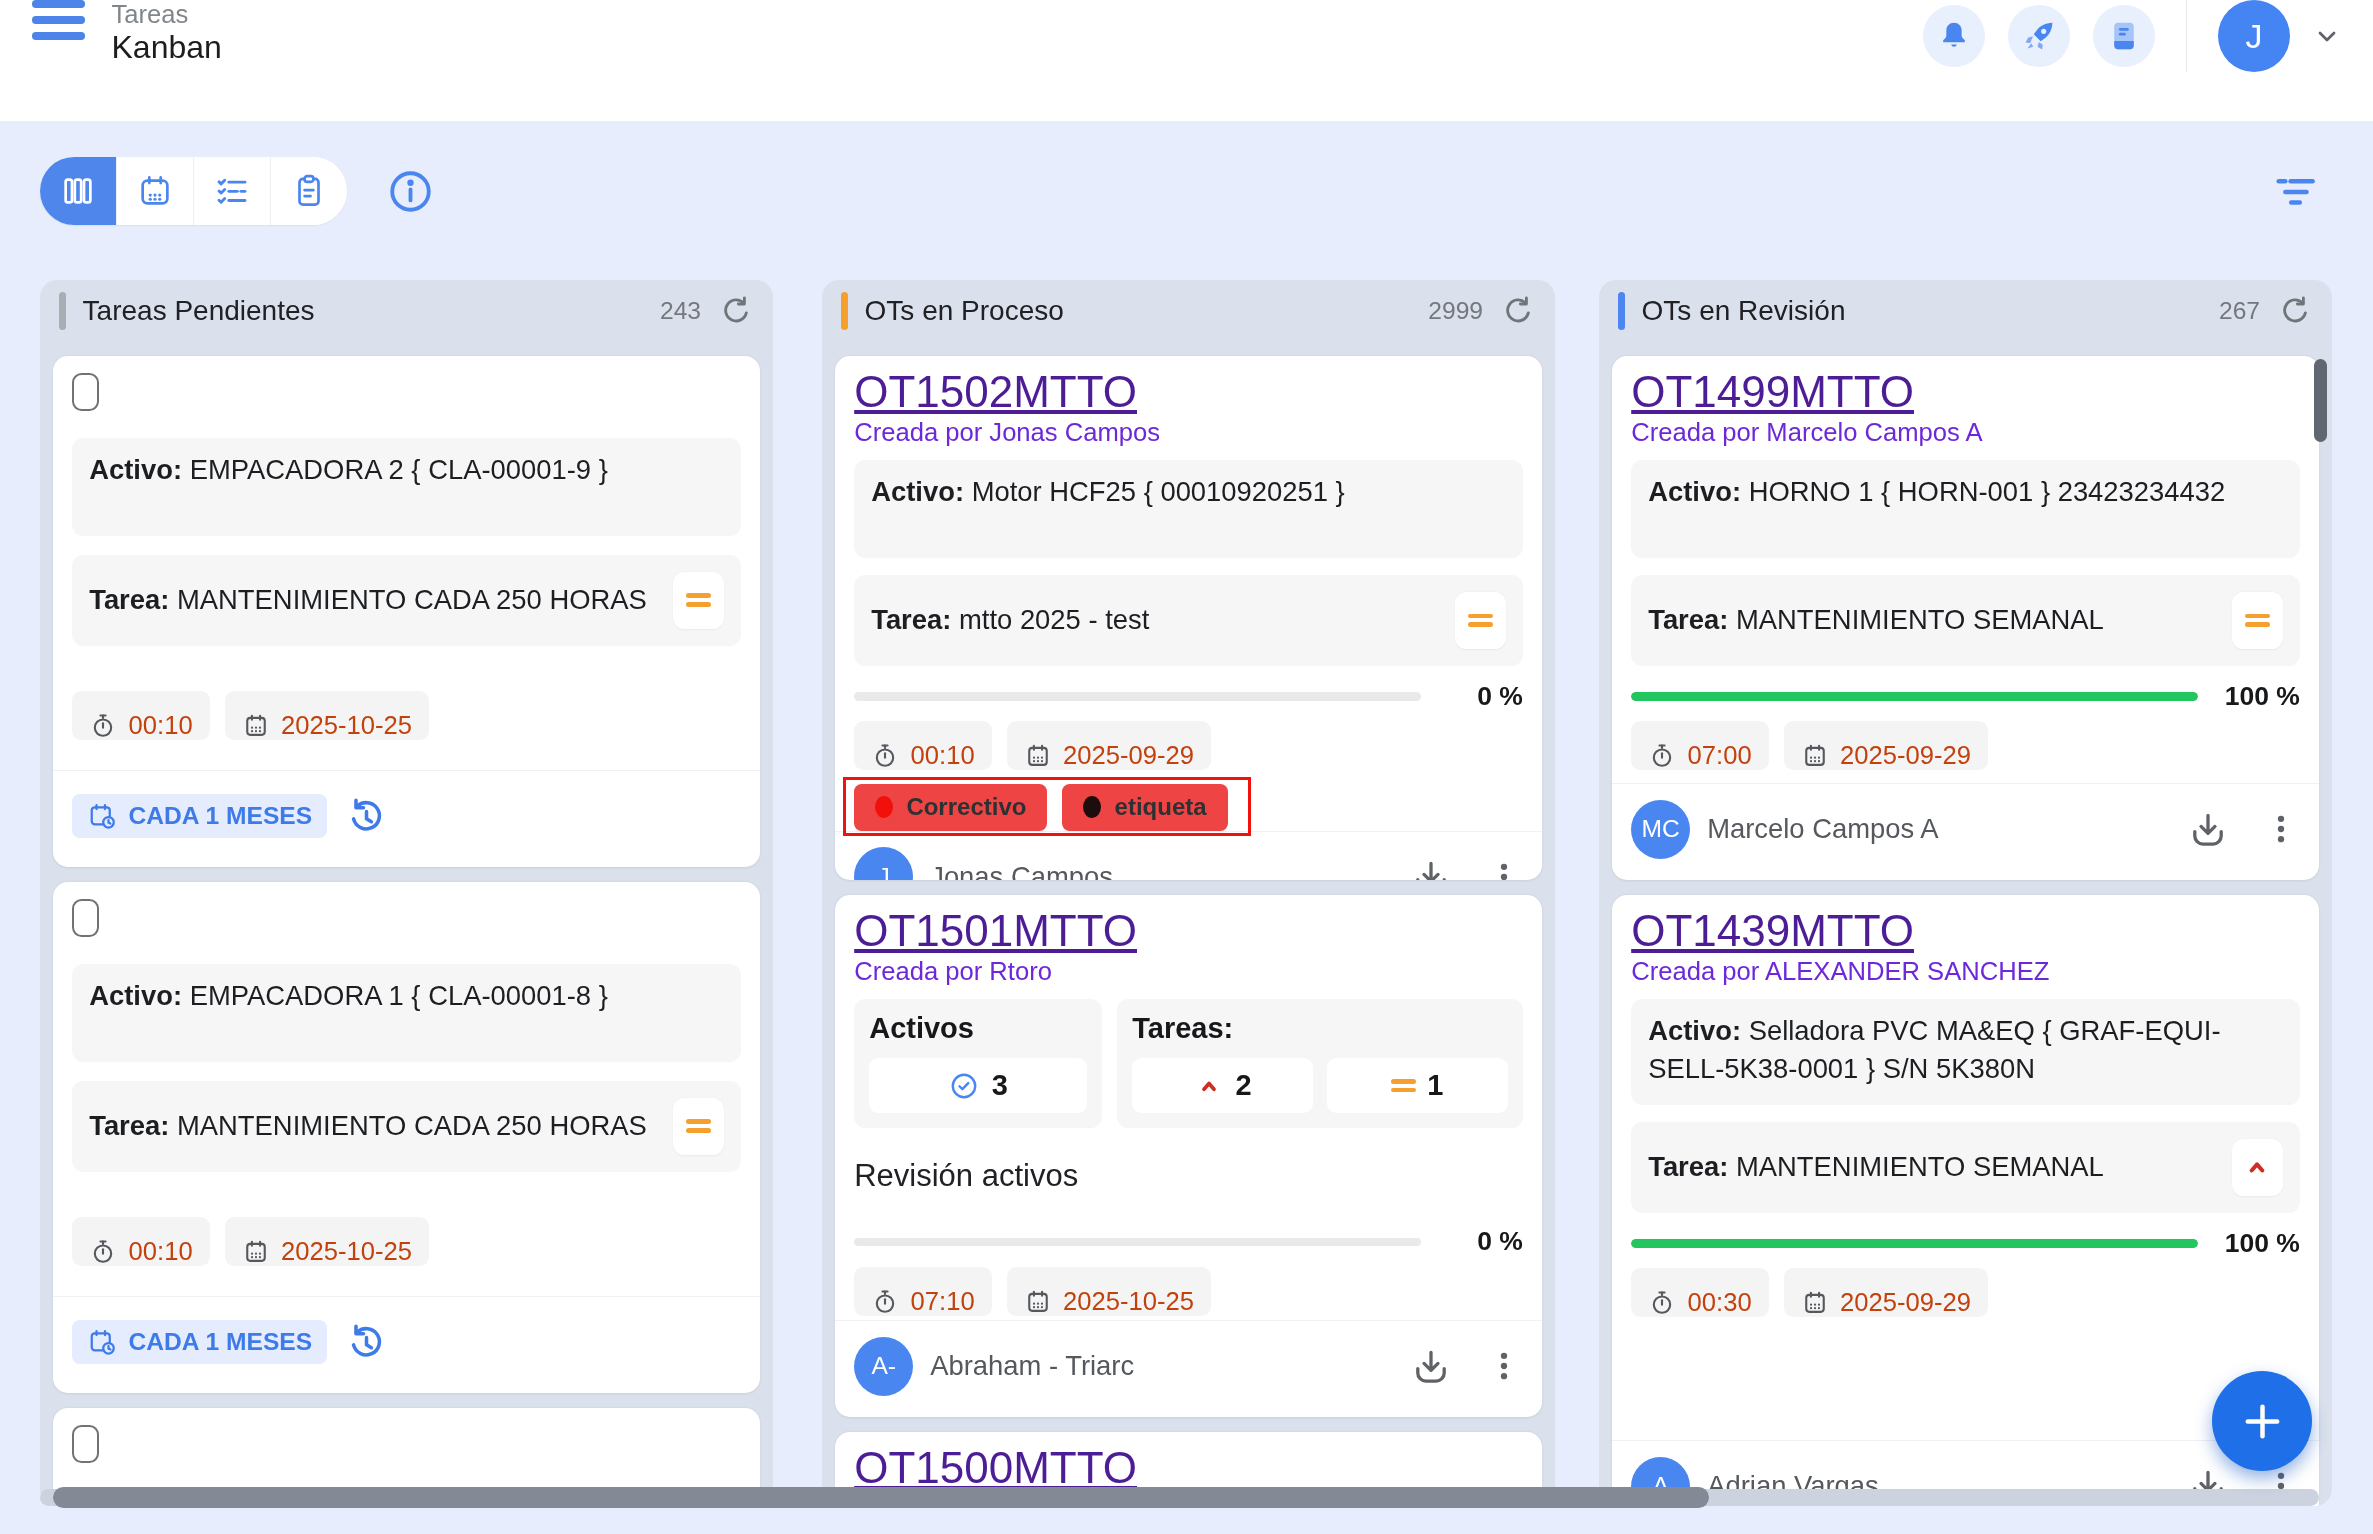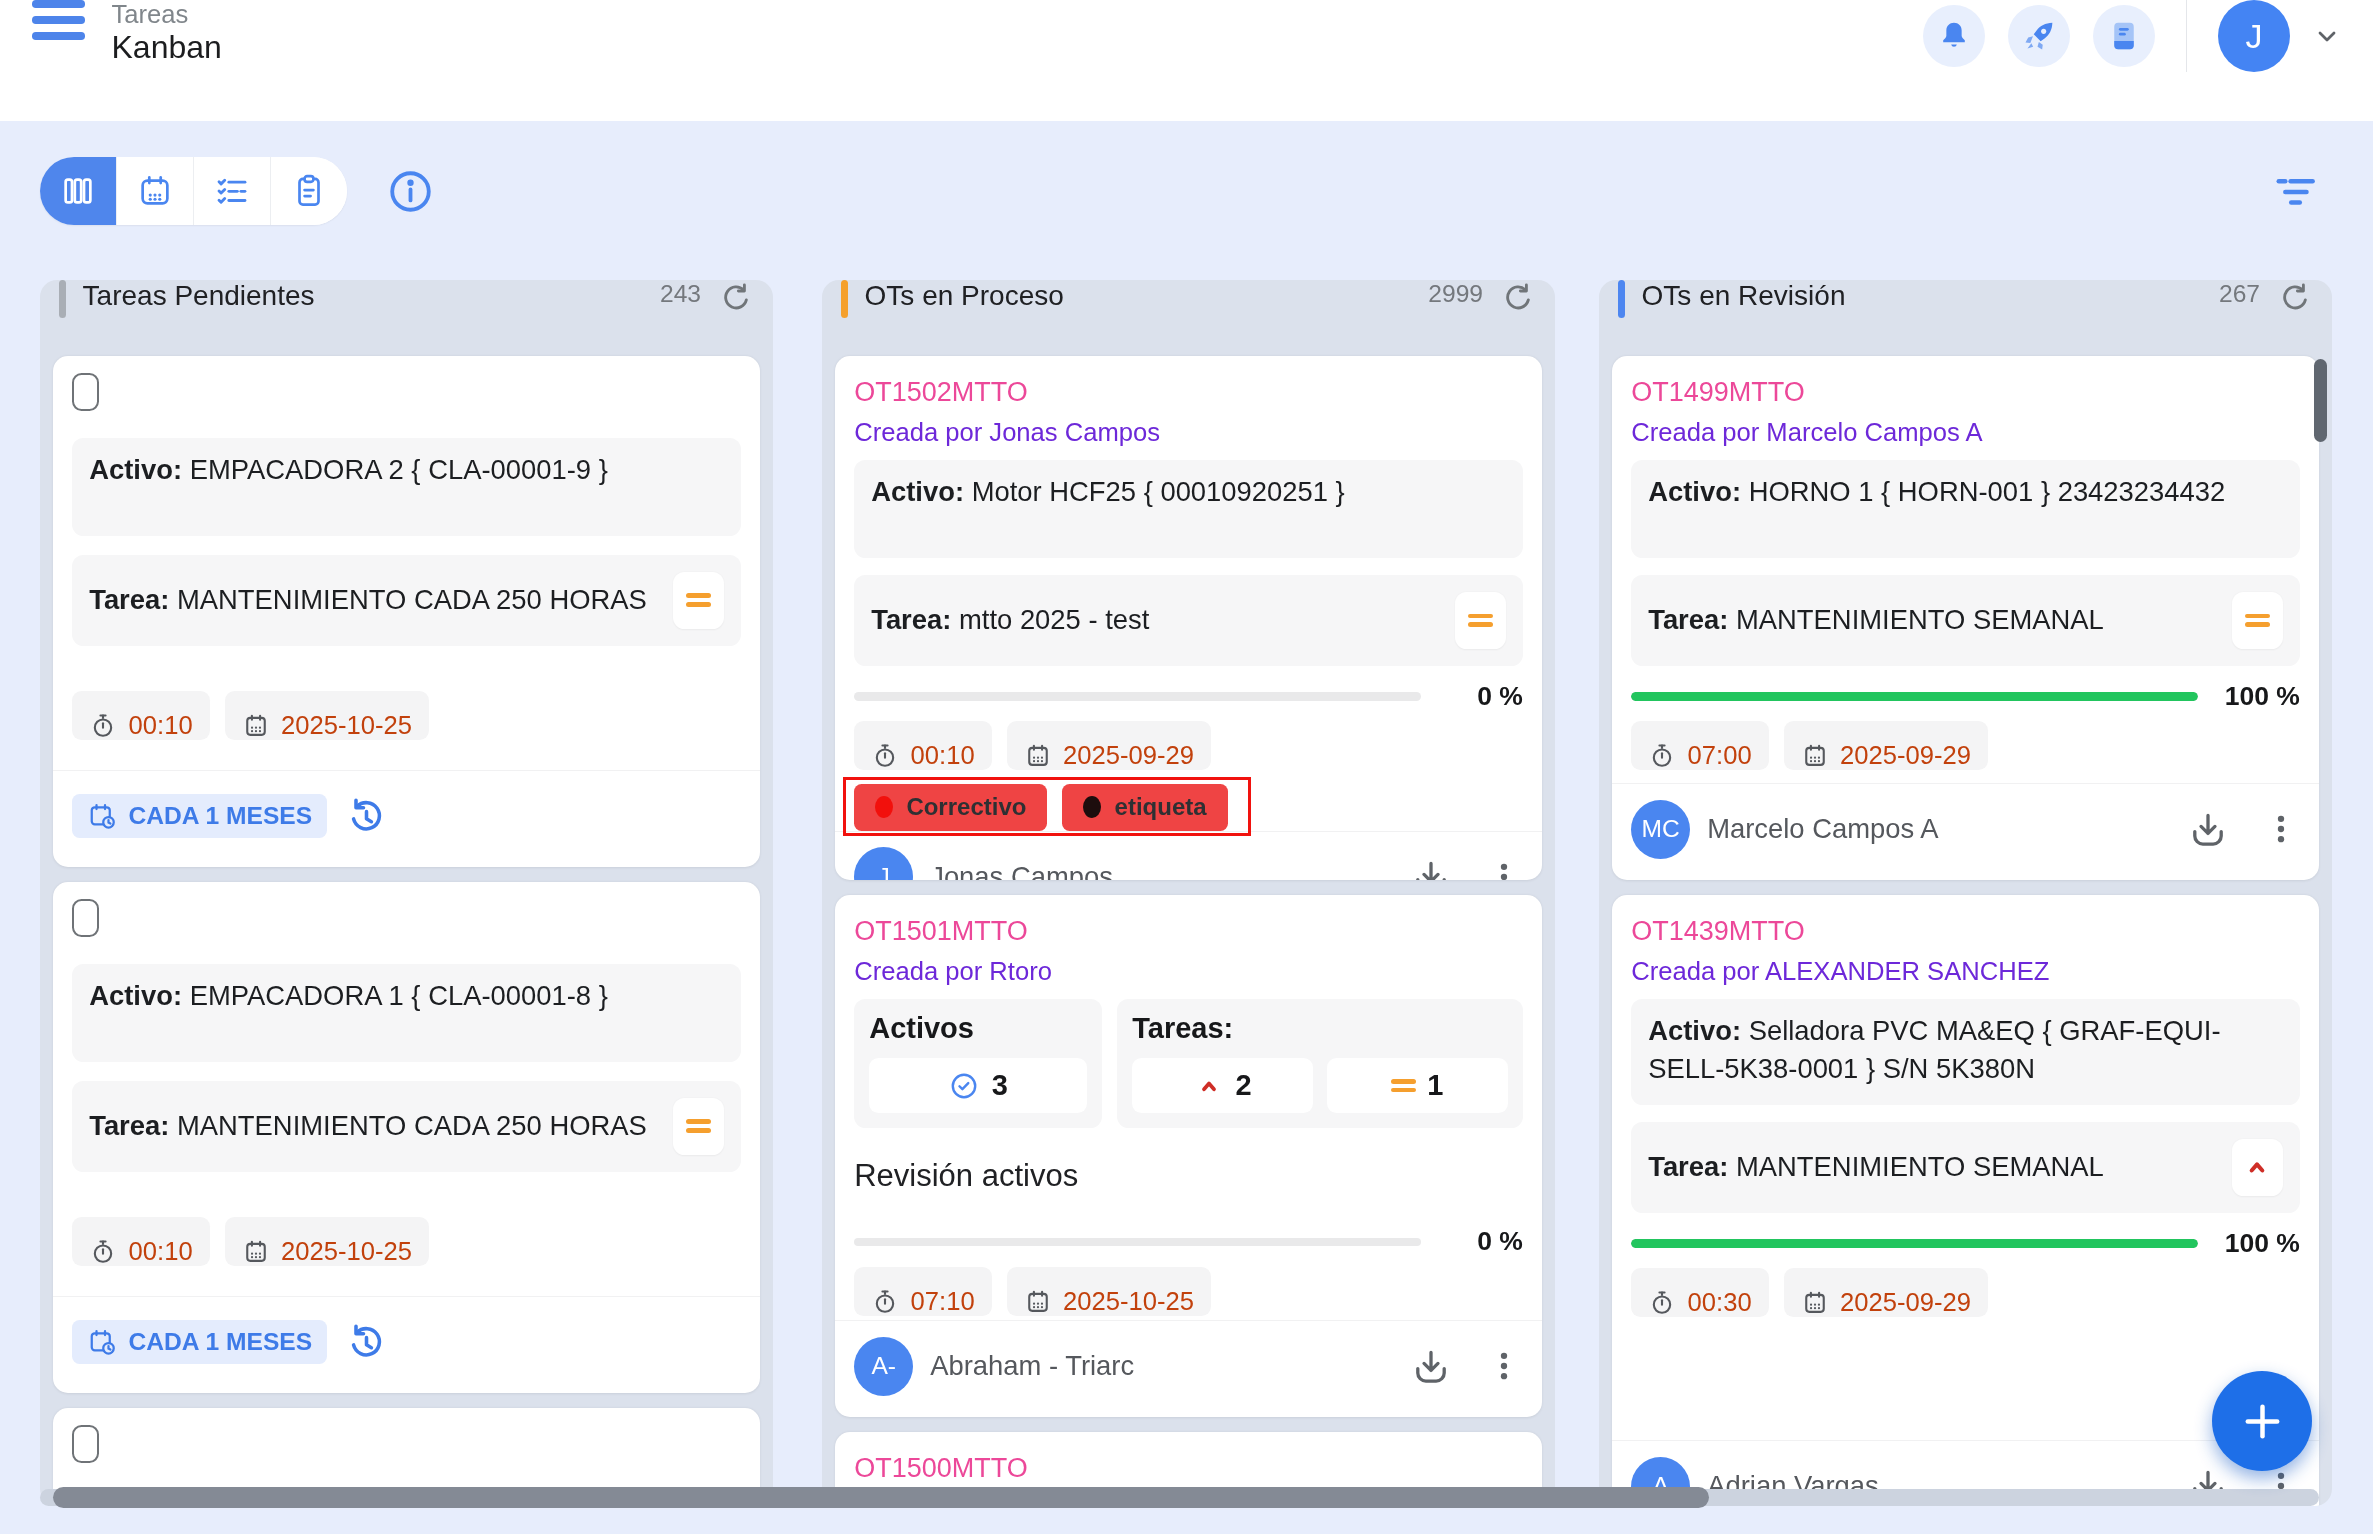--- a/index.html
+++ b/index.html
@@ -28,31 +28,31 @@
   .seg{width:76px;display:flex;align-items:center;justify-content:center;border-right:1.9px solid #eceef1;background:#fff;}
   .seg:last-child{border-right:none;}
   .seg.active{background:#4f86ec;}
   .infobtn{margin-left:38px;display:flex;}
   .filterbtn{margin-left:auto;display:flex;}
 
   
   .column{position:absolute;top:280px;width:733px;height:1226px;background:#dbe1ec;
           border-radius:17px;overflow:hidden;display:flex;flex-direction:column;}
   #col-1{left:40px;} #col-2{left:822px;} #col-3{left:1599px;}
-  .colhead{height:61px;flex:none;display:flex;align-items:flex-start;padding:0 19px;gap:17px;}
+  .colhead{height:61px;flex:none;display:flex;align-items:center;padding:0 19px;gap:17px;}
   .colbar{width:6.6px;height:38px;border-radius:3.8px;flex:none;}
   .coltitle{font-size:28px;font-weight:500;color:#202124;flex:1;}
   .colcount{font-size:24.6px;color:#74787d;}
   .cards{padding-top:15px;display:flex;flex-direction:column;overflow:hidden;}
 
   
   .card{background:#fff;border-radius:15px;margin:0 13.2px 15px;padding:17px 19px;
         box-shadow:0 0.9px 2.8px rgba(0,0,0,.08);display:flex;flex-direction:column;
         box-sizing:border-box;overflow:hidden;flex:none;position:relative;}
-  .ot-title{font-size:27px;color:#ec4899;line-height:38px;}
+  .ot-title{font-size:44px;color:#4c1d95;line-height:38px;text-decoration:underline;}
   .creator{font-size:25.6px;color:#6d28d9;line-height:30px;margin-top:5.7px;}
   .checkbox{width:26.5px;height:38px;border:2.8px solid #6f7377;border-radius:9.5px;box-sizing:border-box;}
   .infobox{background:#f6f6f7;border-radius:11.4px;padding:13.2px 17px;font-size:27.4px;line-height:38px;
            color:#1c1e21;min-height:98px;box-sizing:border-box;}
   .lbl{font-weight:bold;}
   .tareabox{min-height:91px;display:flex;align-items:center;gap:11.4px;}
   .tareabox .ttext{flex:1;}
   .prio{width:51px;height:57px;background:#fff;border-radius:11.4px;flex:none;display:flex;
         align-items:center;justify-content:center;box-shadow:0 0.9px 1.9px rgba(0,0,0,.05);}
   .eq i{display:block;width:24.6px;height:4.7px;border-radius:2.8px;background:#f59f2e;margin:3.8px 0;}

